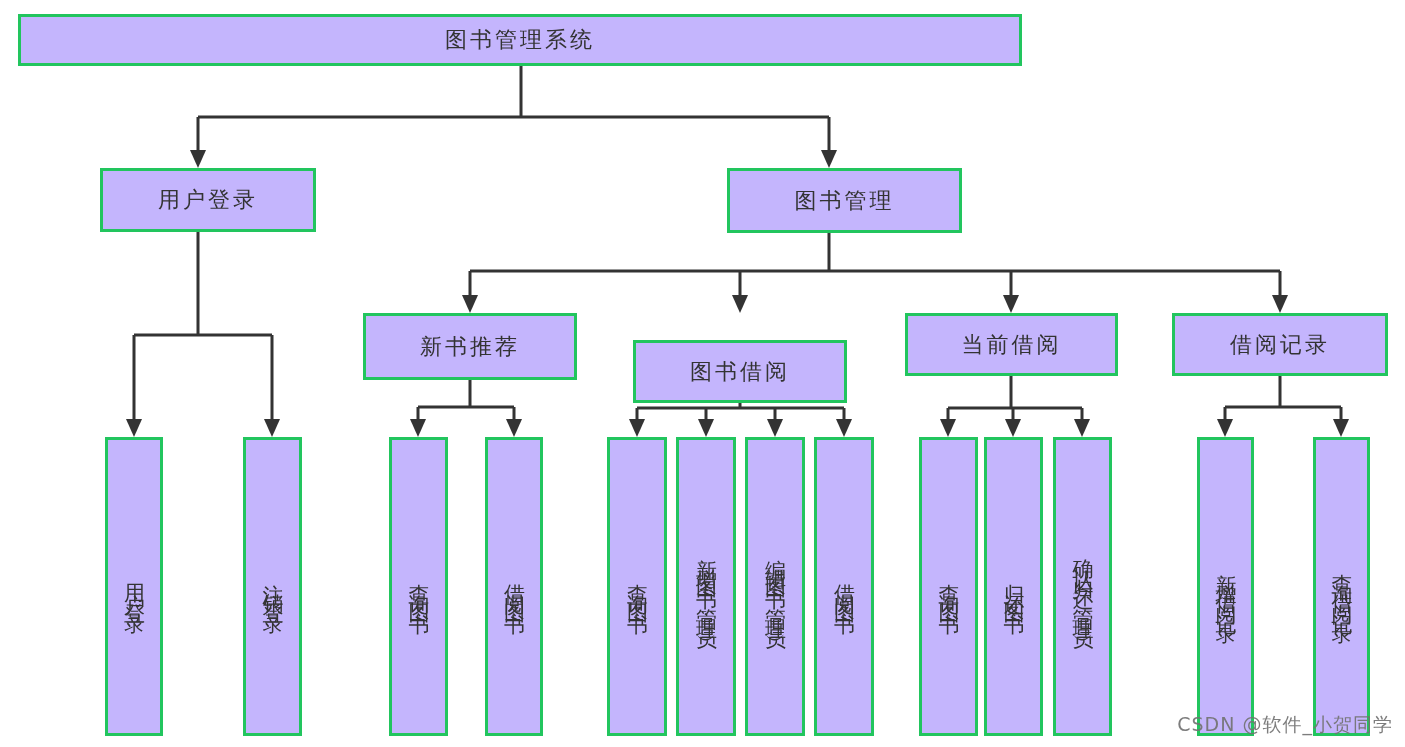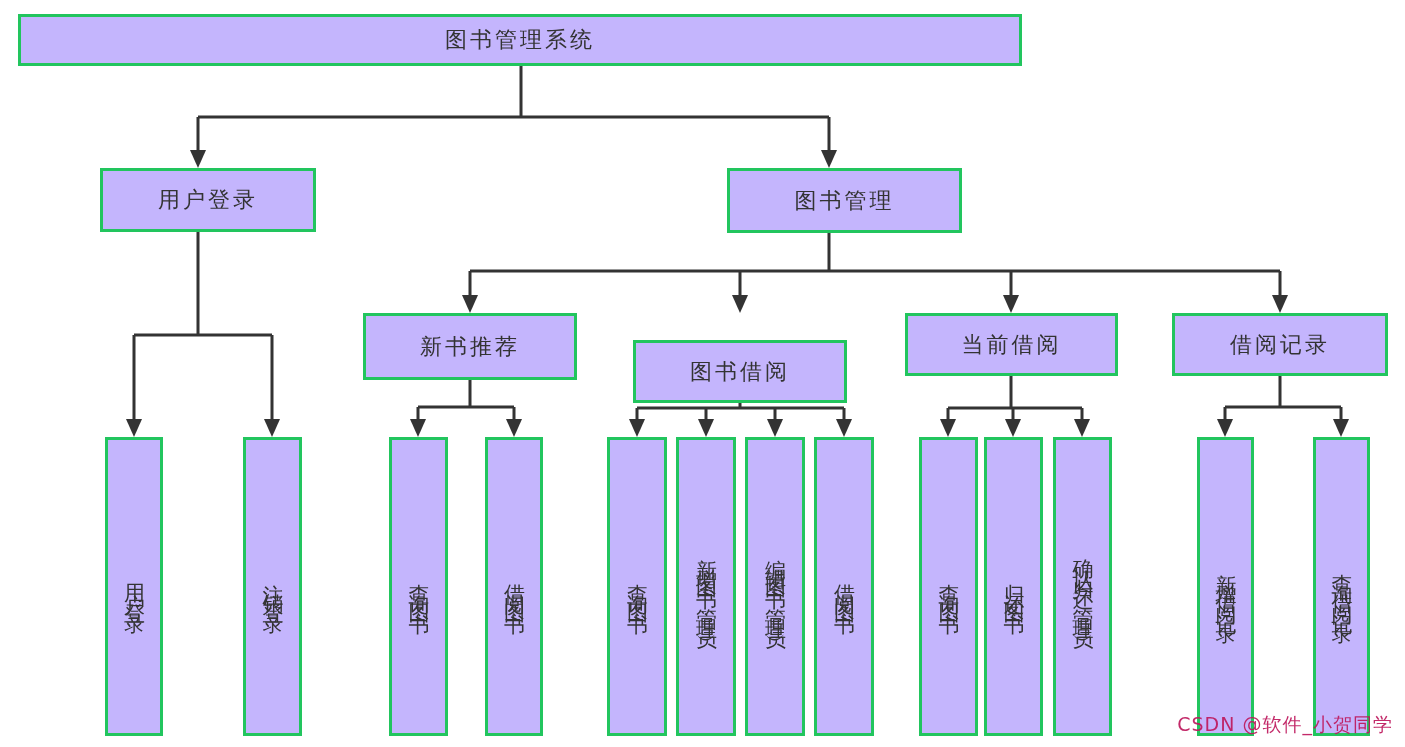--- a/index.html
+++ b/index.html
@@ -30,21 +30,21 @@
     font-size: 21px;
     letter-spacing: 10px;
     line-height: 1;
   }
   .watermark {
     position: absolute;
     top: 712px;
     right: 12px;
     font-size: 19px;
     letter-spacing: 1px;
-    color: #be185d;
+    color: #737373;
     opacity: 0.92;
     z-index: 6;
     white-space: nowrap;
   }
 </style>
 </head>
 <body>
 
 <div class="stage">
 

